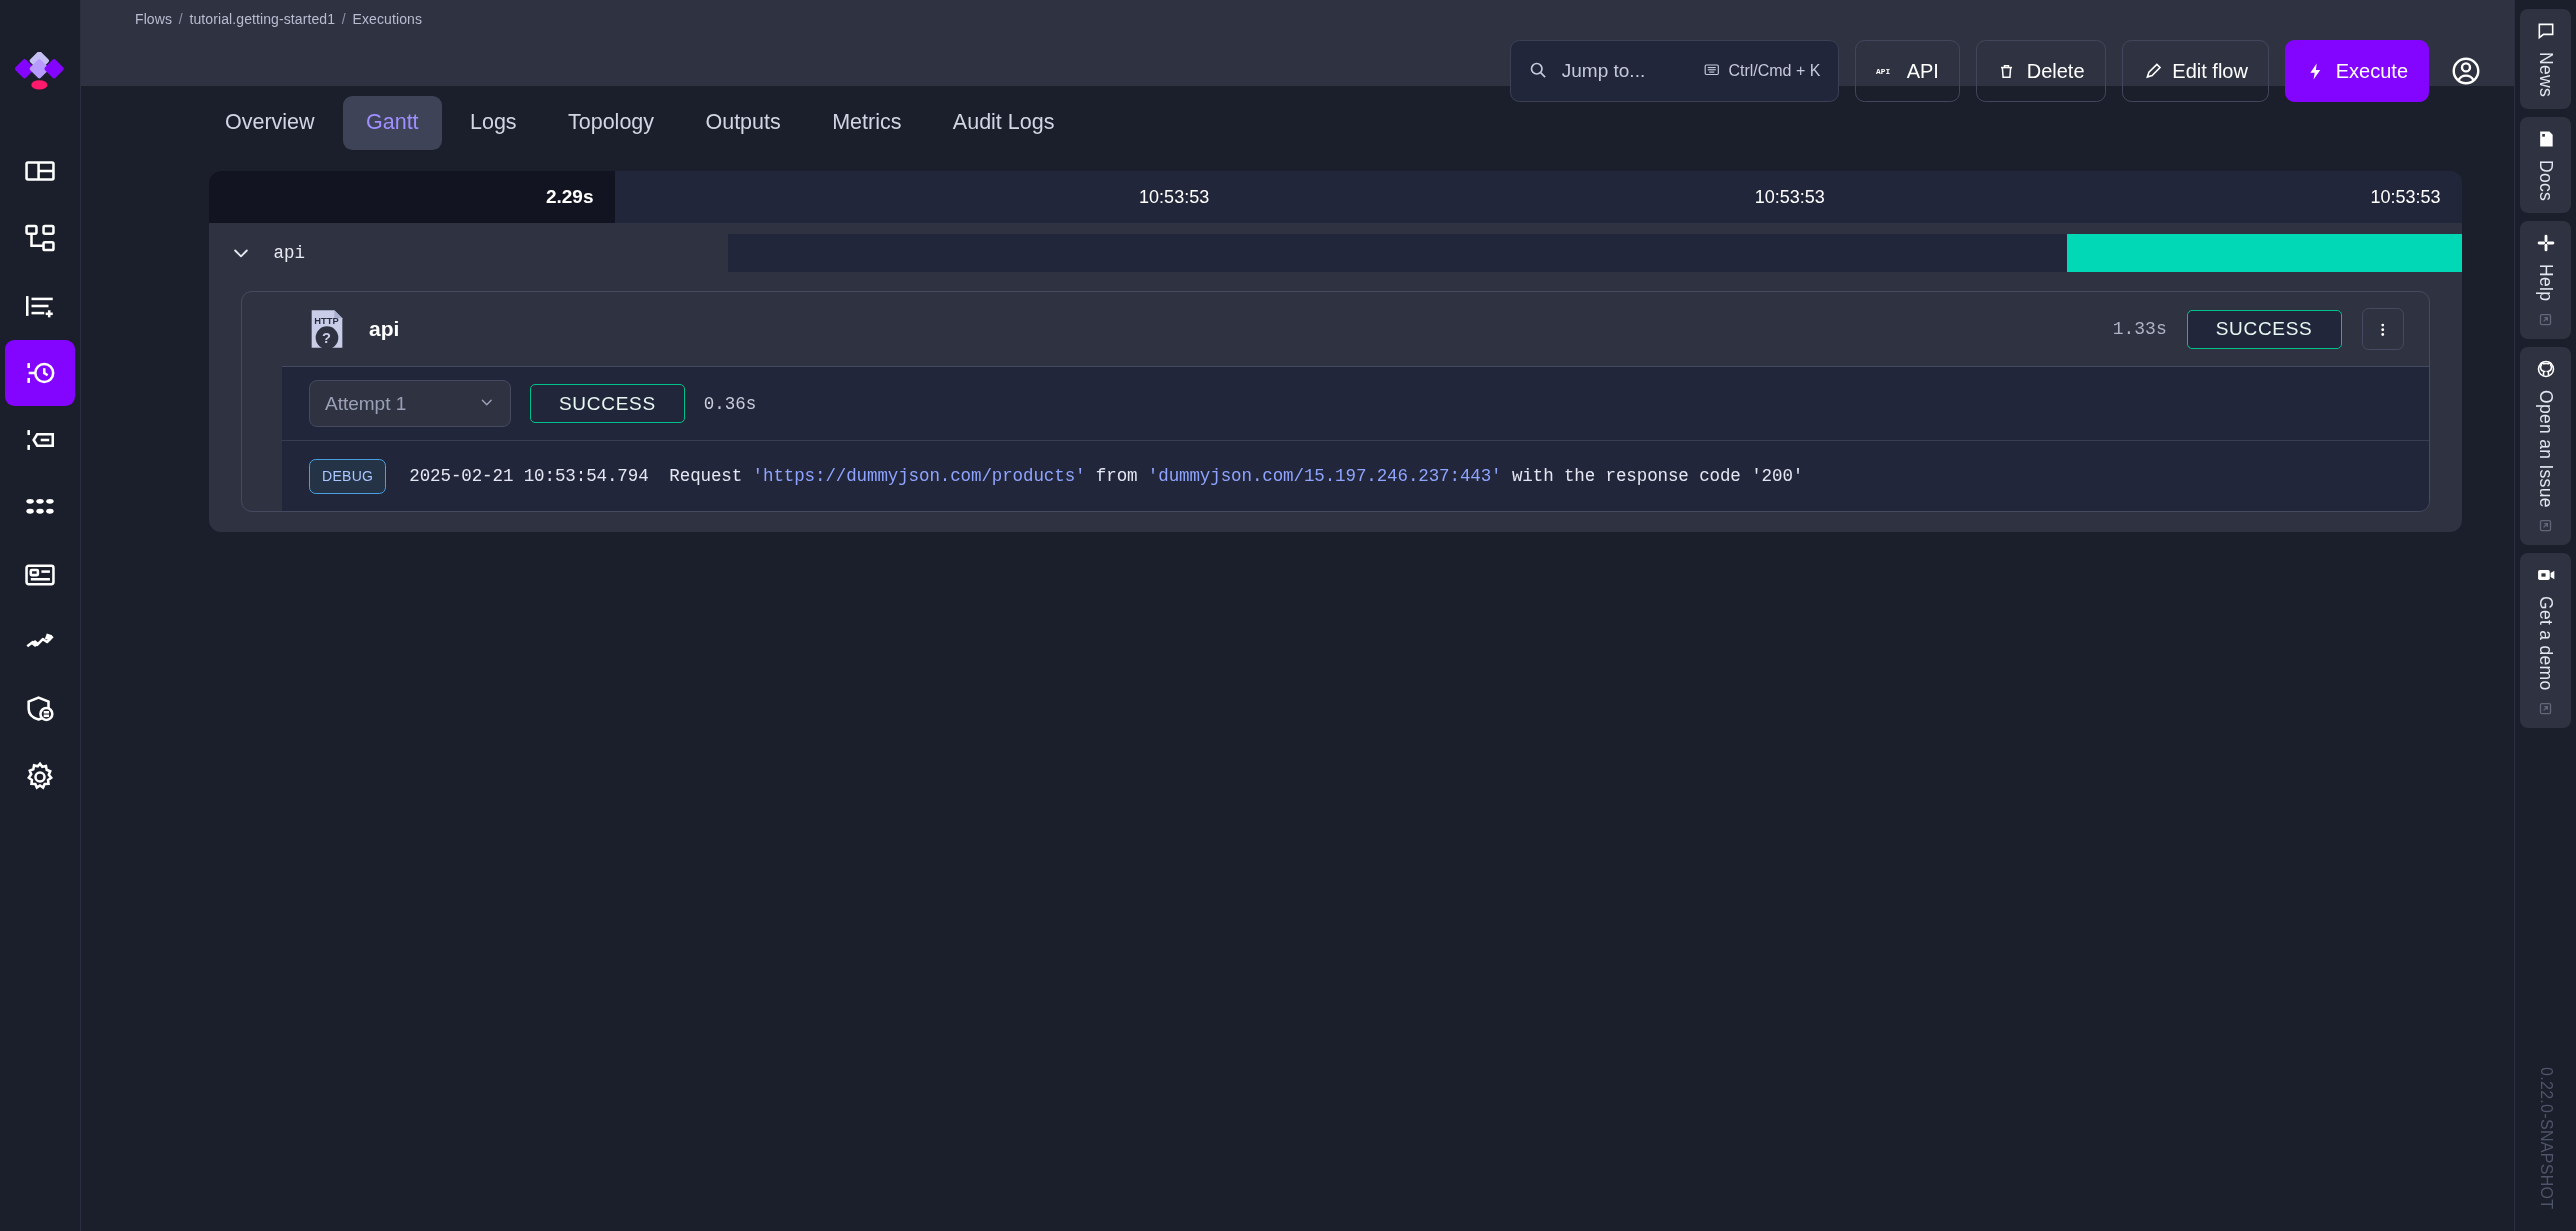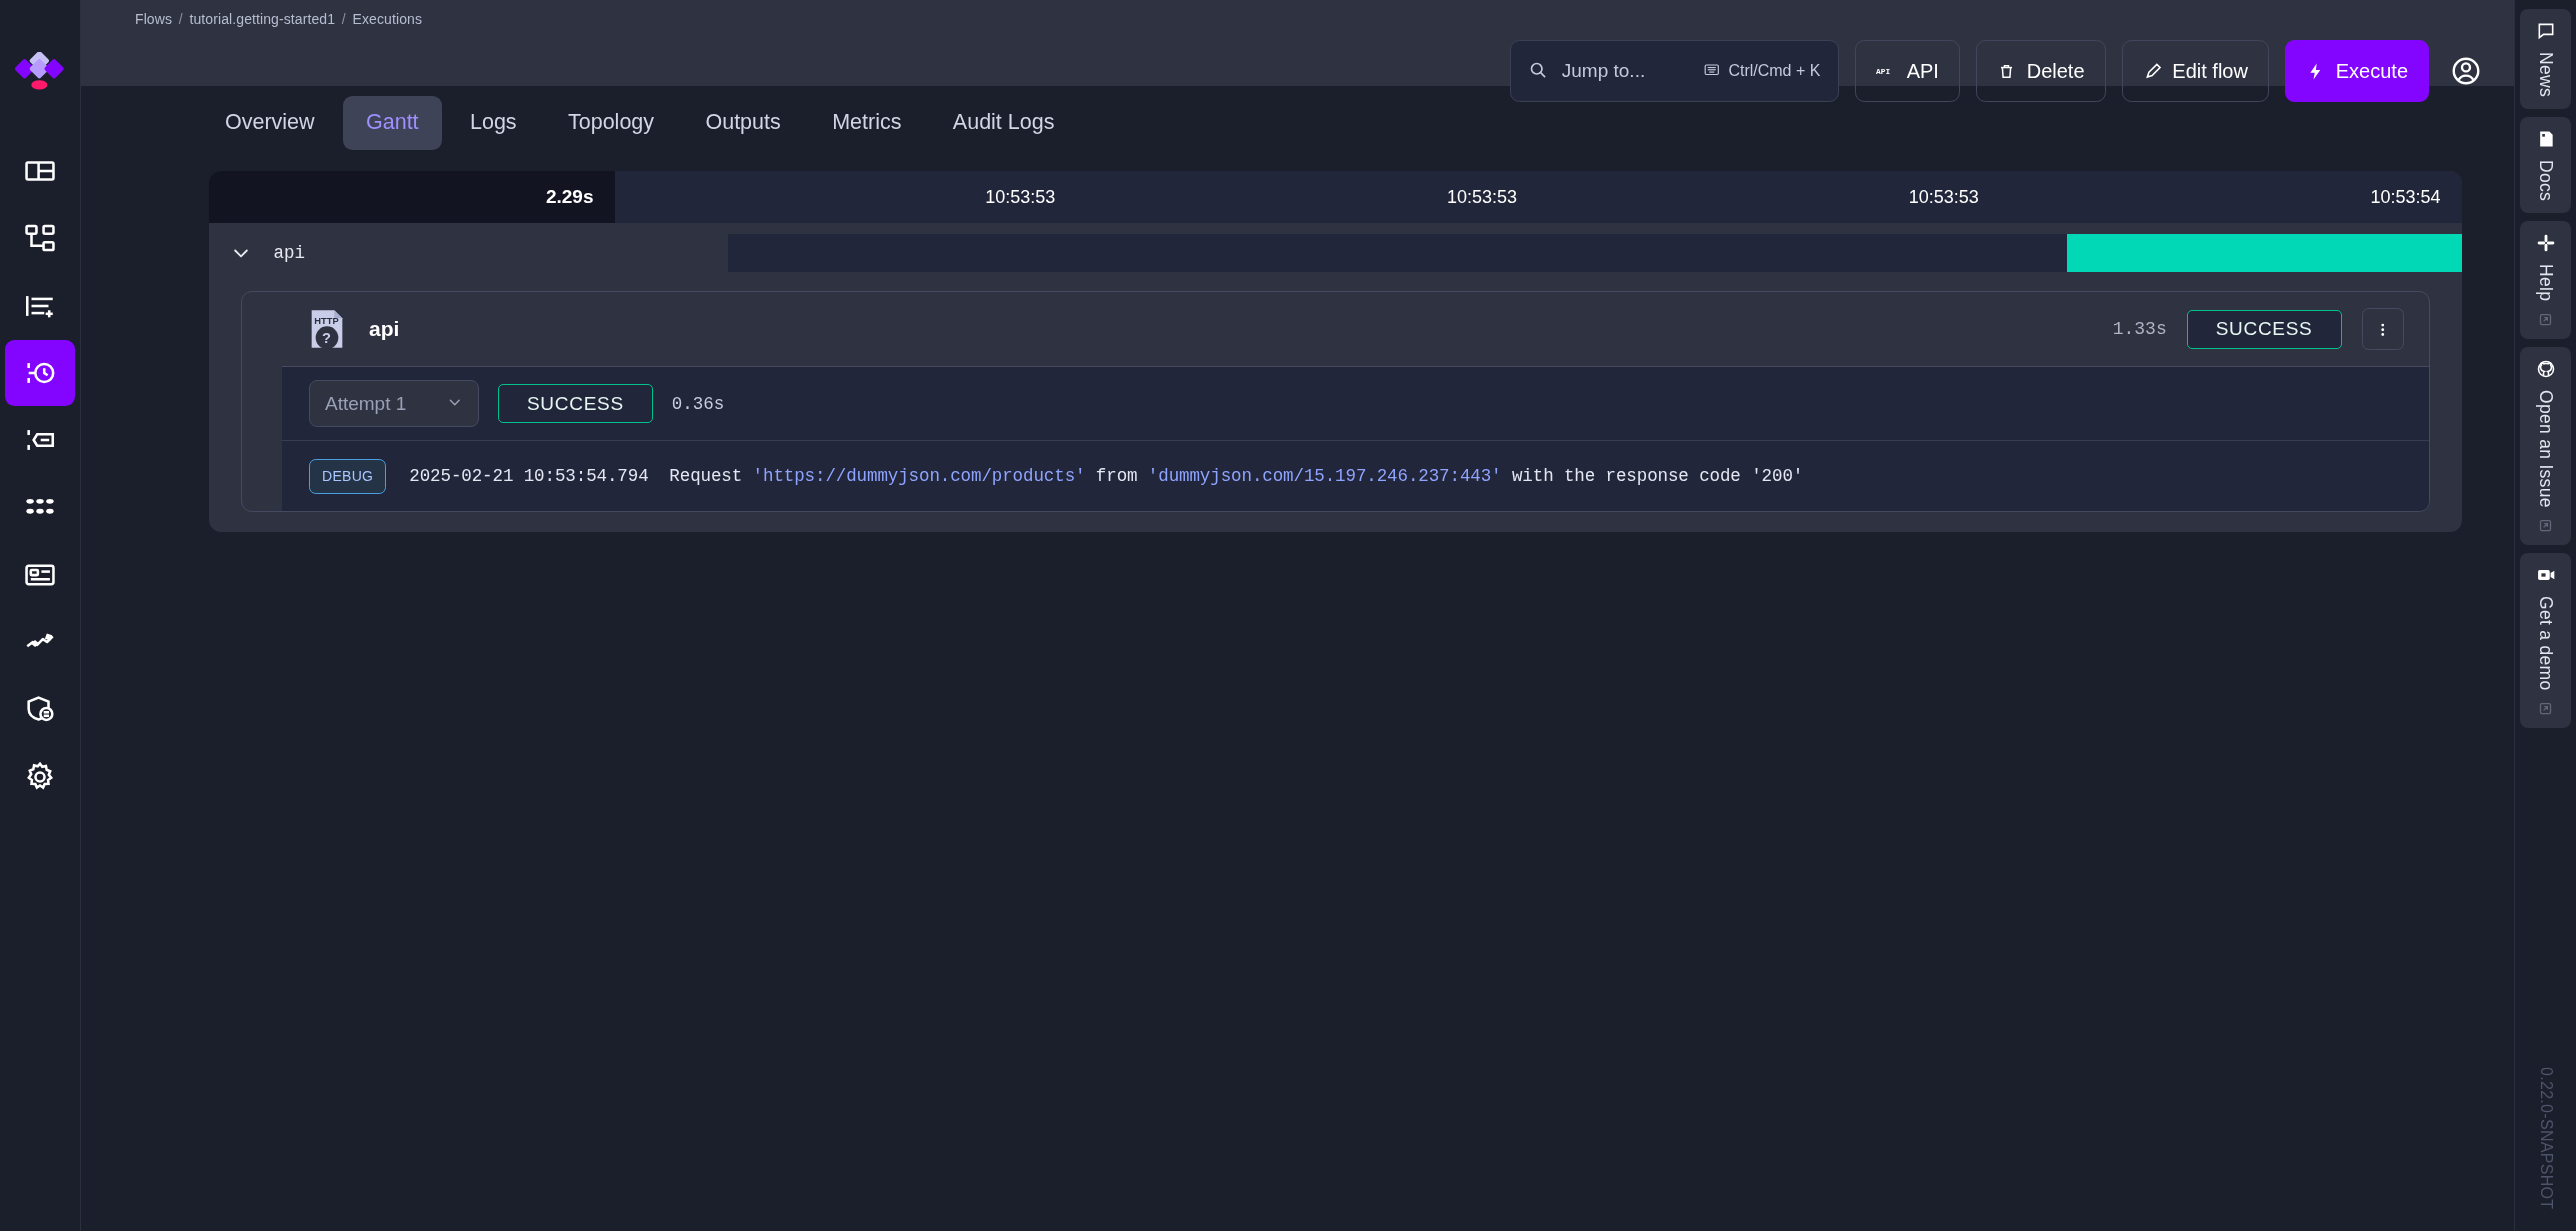--- a/index.html
+++ b/index.html
@@ -160,21 +160,21 @@
     width: 42px; height: 42px; border: 1.3px solid #454a61; border-radius: 6.7px;
     display: flex; align-items: center; justify-content: center;
   }
 
   #attempt-row {
     height: 74px; background: #22263a;
     display: flex; align-items: center; gap: 19px; padding-left: 27px;
     border-bottom: 1.3px solid #383d52;
   }
   #attempt-select {
-    width: 170px; height: 47px; background: #2f3341;
+    width: 202px; height: 47px; background: #2f3341;
     border: 1.3px solid #454a61; border-radius: 8px;
     display: flex; align-items: center; padding: 0 15px;
     color: #9aa0b6; font-size: 19px;
   }
   #attempt-select .caret { margin-left: auto; }
   #attempt-duration { font-size: 17.5px; color: #c8ccdb; font-family: "Liberation Mono", monospace; }
 
   #log-row {
     min-height: 70px; background: #22263a;
     display: flex; align-items: center; gap: 23px; padding: 0 27px;
@@ -460,21 +460,20 @@
   </div>
 
   <div id="gantt-panel">
 
     <div id="timeline-header">
       <div class="dur-cell">2.29s</div>
       <div class="ticks">
         <div class="tick">10:53:53</div>
         <div class="tick">10:53:53</div>
         <div class="tick">10:53:53</div>
-        <div class="tick">10:53:54</div>
       </div>
     </div>
 
     <div id="gantt-row">
       <div class="row-label-zone">
         <span id="row-chevron">
           <svg viewBox="0 0 24 24" fill="none" stroke="#e8eaf2" stroke-width="2.2" stroke-linecap="round" stroke-linejoin="round">
             <polyline points="5,9 12,16 19,9"></polyline>
           </svg>
         </span>

